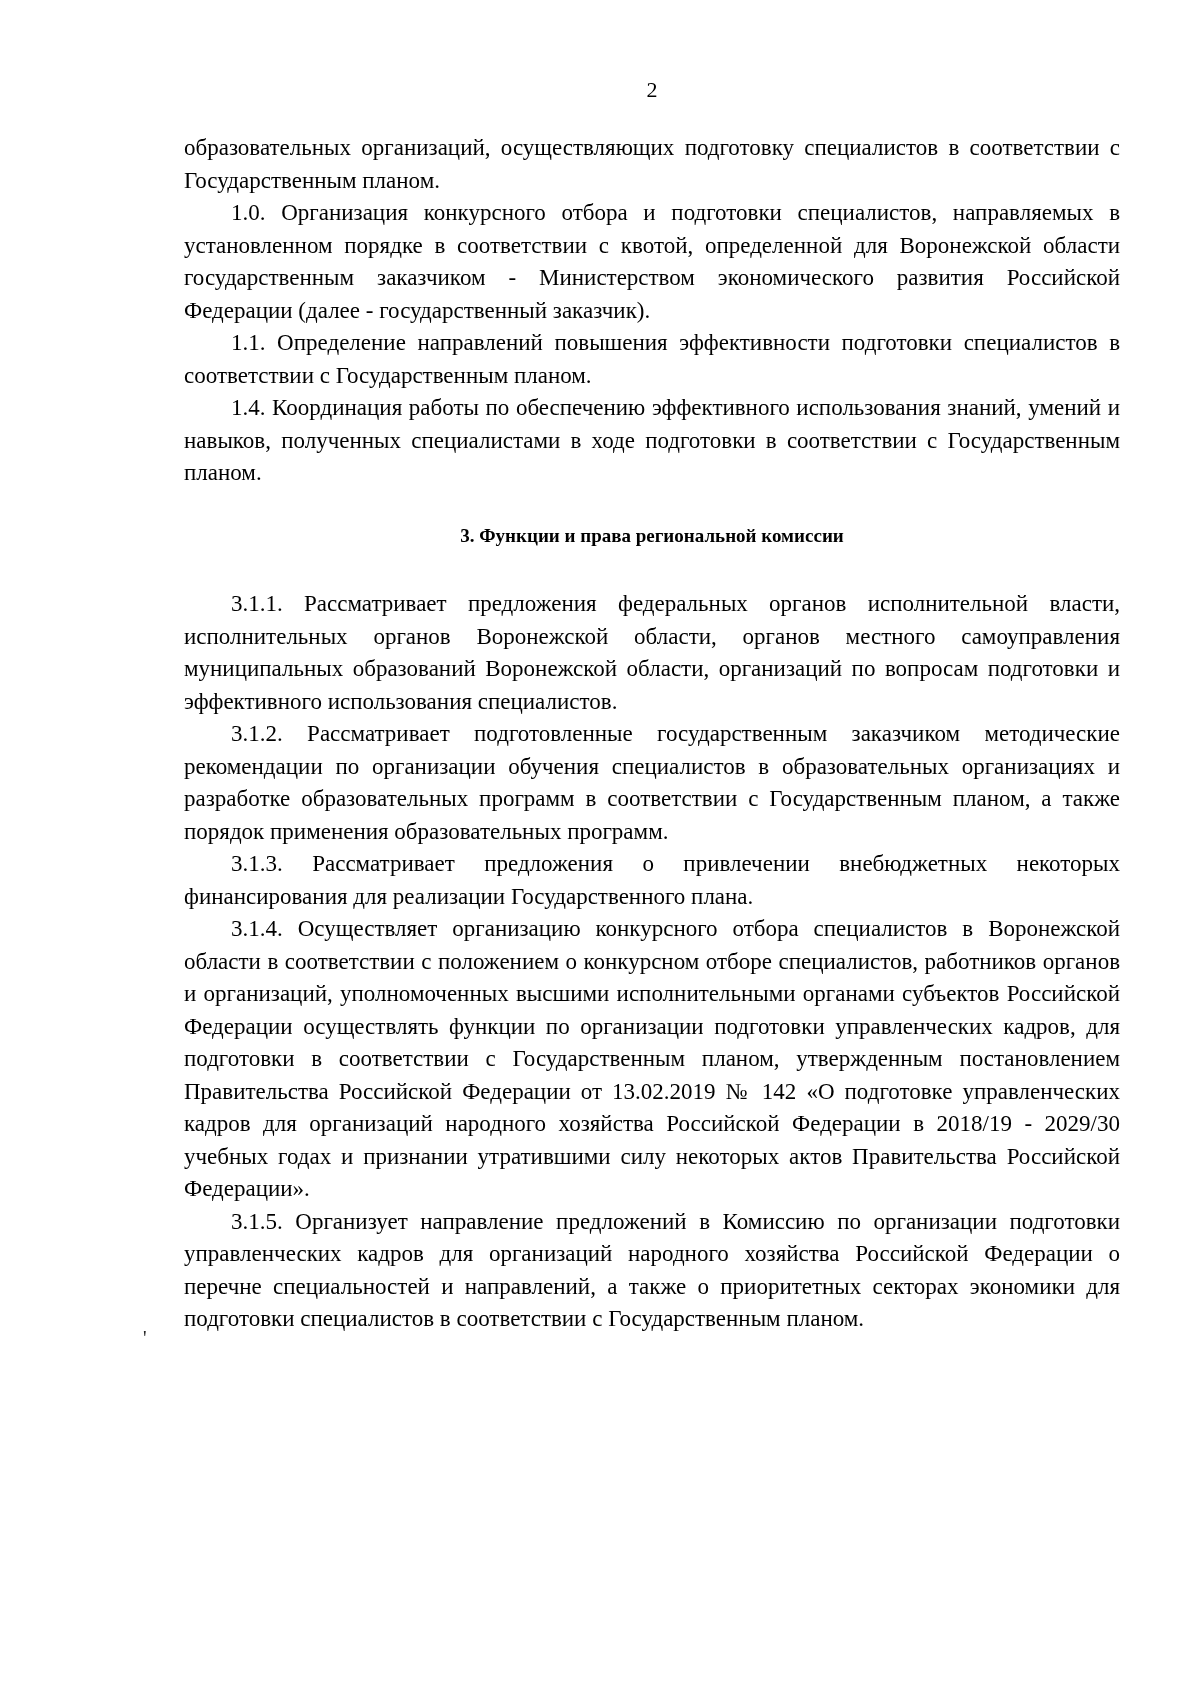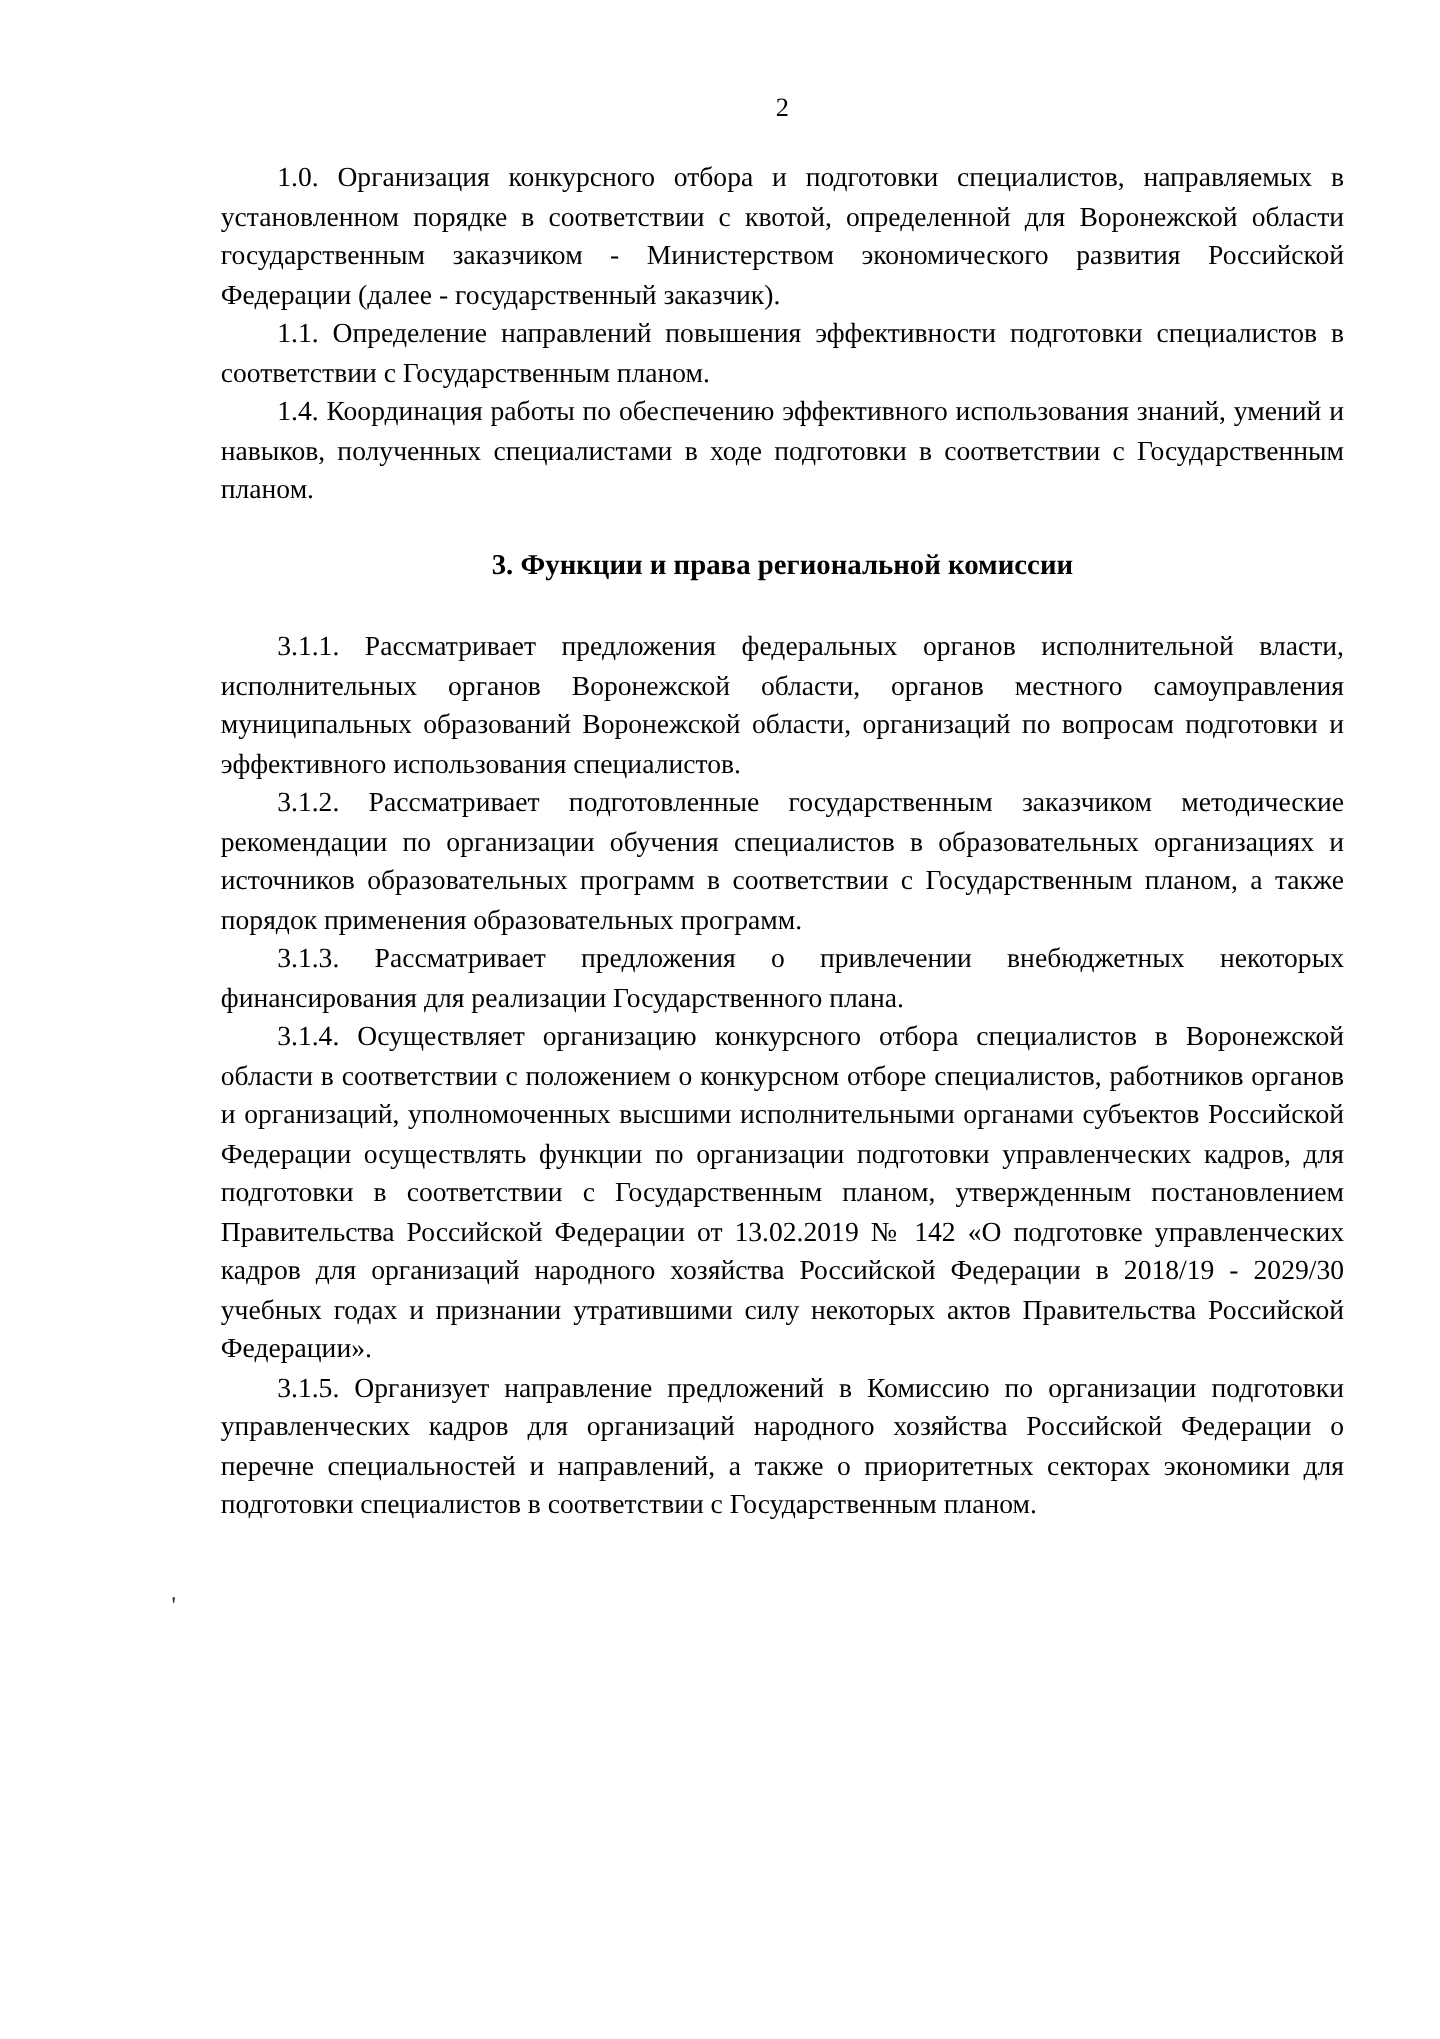--- a/index.html
+++ b/index.html
@@ -44,21 +44,21 @@
     margin: 0;
     padding: 0;
     text-indent: 47px;
   }
   .para.no-indent {
     text-indent: 0;
   }
   .section-heading {
     margin: 30px 0 36px 0;
     padding: 0;
-    font-size: 24px;
+    font-size: 19px;
     line-height: 32.5px;
     font-weight: bold;
     text-align: center;
     text-indent: 0;
   }
   .stray-mark {
     position: absolute;
     left: 143px;
     top: 1328px;
     font-size: 20px;
@@ -68,33 +68,34 @@
 </style>
 </head>
 <body>
 
 <div class="page">
 
   <div class="page-number">2</div>
 
   <div class="doc-body">
 
+    <p class="para no-indent">образовательных организаций, осуществляющих подготовку специалистов в соответствии с Государственным планом.</p>
 
     <p class="para">1.0. Организация конкурсного отбора и подготовки специалистов, направляемых в установленном порядке в соответствии с квотой, определенной для Воронежской области государственным заказчиком - Министерством экономического развития Российской Федерации (далее - государственный заказчик).</p>
 
     <p class="para">1.1. Определение направлений повышения эффективности подготовки специалистов в соответствии с Государственным планом.</p>
 
     <p class="para">1.4. Координация работы по обеспечению эффективного использования знаний, умений и навыков, полученных специалистами в ходе подготовки в соответствии с Государственным планом.</p>
 
     <h2 class="section-heading">3. Функции и права региональной комиссии</h2>
 
 
     <p class="para">3.1.1. Рассматривает предложения федеральных органов исполнительной власти, исполнительных органов Воронежской области, органов местного самоуправления муниципальных образований Воронежской области, организаций по вопросам подготовки и эффективного использования специалистов.</p>
 
-    <p class="para">3.1.2. Рассматривает подготовленные государственным заказчиком методические рекомендации по организации обучения специалистов в образовательных организациях и источников образовательных программ в соответствии с Государственным планом, а также порядок применения образовательных программ.</p>
+    <p class="para">3.1.2. Рассматривает подготовленные государственным заказчиком методические рекомендации по организации обучения специалистов в образовательных организациях и разработке образовательных программ в соответствии с Государственным планом, а также порядок применения образовательных программ.</p>
 
     <p class="para">3.1.3. Рассматривает предложения о привлечении внебюджетных некоторых финансирования для реализации Государственного плана.</p>
 
     <p class="para">3.1.4. Осуществляет организацию конкурсного отбора специалистов в Воронежской области в соответствии с положением о конкурсном отборе специалистов, работников органов и организаций, уполномоченных высшими исполнительными органами субъектов Российской Федерации осуществлять функции по организации подготовки управленческих кадров, для подготовки в соответствии с Государственным планом, утвержденным постановлением Правительства Российской Федерации от 13.02.2019 № 142 «О подготовке управленческих кадров для организаций народного хозяйства Российской Федерации в 2018/19 - 2029/30 учебных годах и признании утратившими силу некоторых актов Правительства Российской Федерации».</p>
 
     <p class="para">3.1.5. Организует направление предложений в Комиссию по организации подготовки управленческих кадров для организаций народного хозяйства Российской Федерации о перечне специальностей и направлений, а также о приоритетных секторах экономики для подготовки специалистов в соответствии с Государственным планом.</p>
 
   </div>
 
   <div class="stray-mark">'</div>

